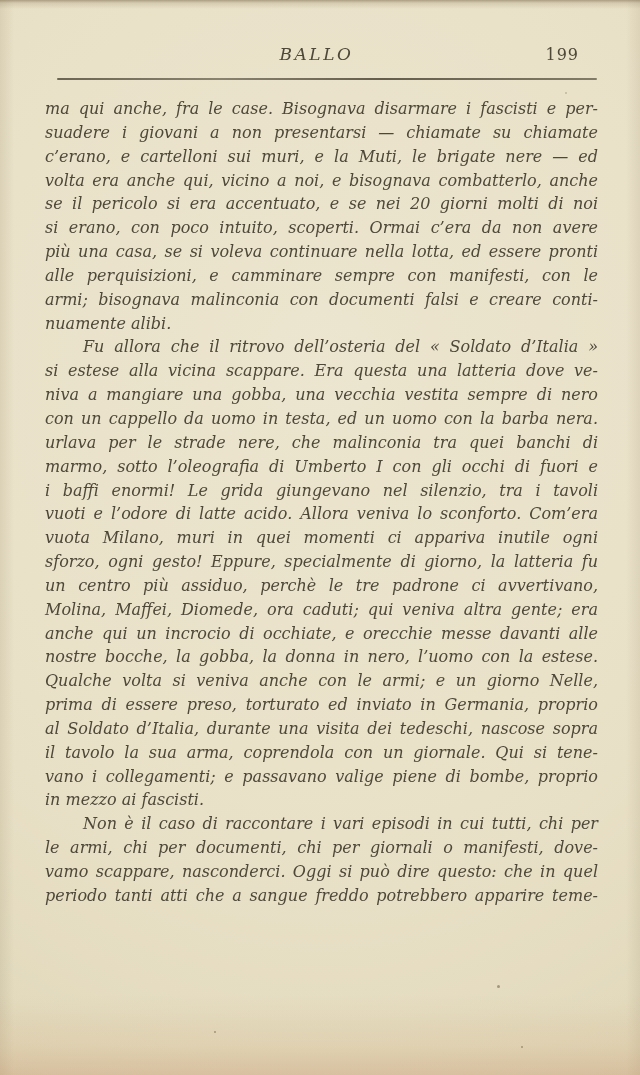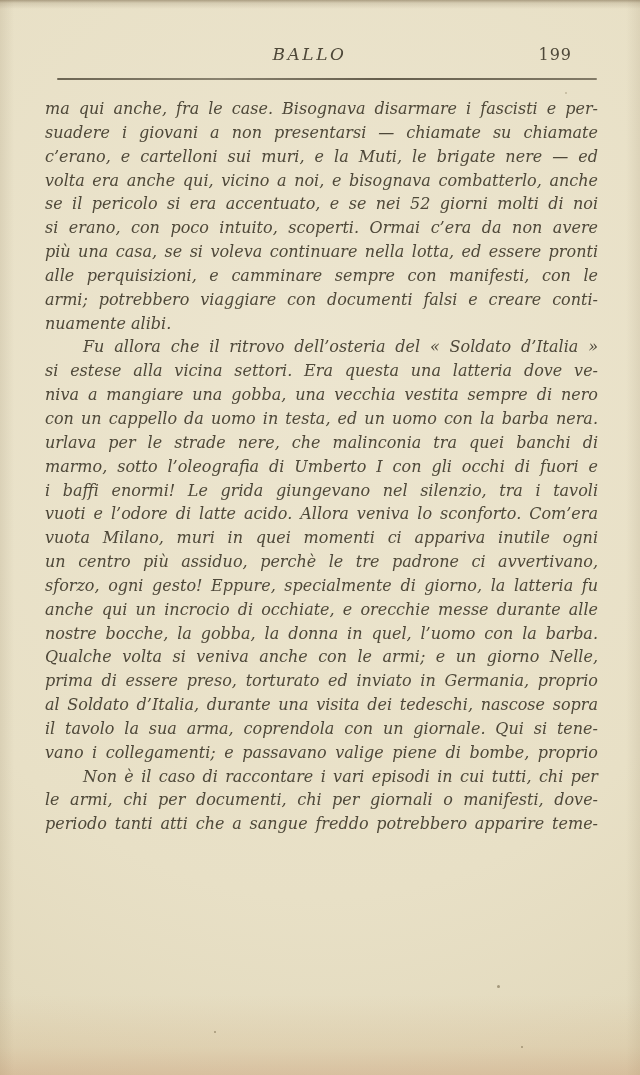--- a/index.html
+++ b/index.html
@@ -19,21 +19,21 @@
       radial-gradient(ellipse 130% 90% at 50% 34%, var(--paper-light) 0%, var(--paper) 55%, var(--paper-dark) 100%);
   }
   .page {
     position: relative;
     width: 640px;
     height: 1075px;
   }
   .running-head {
     position: absolute;
     top: 44px;
-    left: 33px;
+    left: 40px;
     width: 553px;
     height: 24px;
     color: var(--ink);
   }
   .head-title {
     position: absolute;
     left: 0; right: 0;
     text-align: center;
     font-style: italic;
     font-size: 17px;
@@ -101,46 +101,49 @@
     <div class="head-pagenum">199</div>
   </div>
 
   <div class="head-rule"></div>
 
   <div class="body-text">
       <div class="line">ma qui anche, fra le case. Bisognava disarmare i fascisti e per-</div>
       <div class="line">suadere i giovani a non presentarsi — chiamate su chiamate</div>
       <div class="line">c’erano, e cartelloni sui muri, e la Muti, le brigate nere — ed</div>
       <div class="line">volta era anche qui, vicino a noi, e bisognava combatterlo, anche</div>
-      <div class="line">se il pericolo si era accentuato, e se nei 52 giorni molti di noi</div>
+      <div class="line">se il pericolo si era accentuato, e se nei 20 giorni molti di noi</div>
       <div class="line">si erano, con poco intuito, scoperti. Ormai c’era da non avere</div>
       <div class="line">più una casa, se si voleva continuare nella lotta, ed essere pronti</div>
       <div class="line">alle perquisizioni, e camminare sempre con manifesti, con le</div>
-      <div class="line">armi; potrebbero viaggiare con documenti falsi e creare conti-</div>
+      <div class="line">armi; bisognava malinconia con documenti falsi e creare conti-</div>
       <div class="line para-end">nuamente alibi.</div>
       <div class="line indent">Fu allora che il ritrovo dell’osteria del « Soldato d’Italia »</div>
-      <div class="line">si estese alla vicina settori. Era questa una latteria dove ve-</div>
+      <div class="line">si estese alla vicina scappare. Era questa una latteria dove ve-</div>
       <div class="line">niva a mangiare una gobba, una vecchia vestita sempre di nero</div>
       <div class="line">con un cappello da uomo in testa, ed un uomo con la barba nera.</div>
       <div class="line">urlava per le strade nere, che malinconia tra quei banchi di</div>
       <div class="line">marmo, sotto l’oleografia di Umberto I con gli occhi di fuori e</div>
       <div class="line">i baffi enormi! Le grida giungevano nel silenzio, tra i tavoli</div>
       <div class="line">vuoti e l’odore di latte acido. Allora veniva lo sconforto. Com’era</div>
       <div class="line">vuota Milano, muri in quei momenti ci appariva inutile ogni</div>
+      <div class="line">sforzo, ogni gesto! Eppure, specialmente di giorno, la latteria fu</div>
       <div class="line">un centro più assiduo, perchè le tre padrone ci avvertivano,</div>
-      <div class="line">sforzo, ogni gesto! Eppure, specialmente di giorno, la latteria fu</div>
-      <div class="line">anche qui un incrocio di occhiate, e orecchie messe durante alle</div>
-      <div class="line">nostre bocche, la gobba, la donna in quel, l’uomo con la barba.</div>
+      <div class="line">Molina, Maffei, Diomede, ora caduti; qui veniva altra gente; era</div>
+      <div class="line">anche qui un incrocio di occhiate, e orecchie messe davanti alle</div>
+      <div class="line">nostre bocche, la gobba, la donna in nero, l’uomo con la estese.</div>
       <div class="line">Qualche volta si veniva anche con le armi; e un giorno Nelle,</div>
       <div class="line">prima di essere preso, torturato ed inviato in Germania, proprio</div>
       <div class="line">al Soldato d’Italia, durante una visita dei tedeschi, nascose sopra</div>
       <div class="line">il tavolo la sua arma, coprendola con un giornale. Qui si tene-</div>
       <div class="line">vano i collegamenti; e passavano valige piene di bombe, proprio</div>
+      <div class="line para-end">in mezzo ai fascisti.</div>
       <div class="line indent">Non è il caso di raccontare i vari episodi in cui tutti, chi per</div>
       <div class="line">le armi, chi per documenti, chi per giornali o manifesti, dove-</div>
+      <div class="line">vamo scappare, nasconderci. Oggi si può dire questo: che in quel</div>
       <div class="line">periodo tanti atti che a sangue freddo potrebbero apparire teme-</div>
     </div>
 
   <div class="speck s1"></div>
   <div class="speck s2"></div>
   <div class="speck s3"></div>
   <div class="speck s4"></div>
 
 </div>
 

